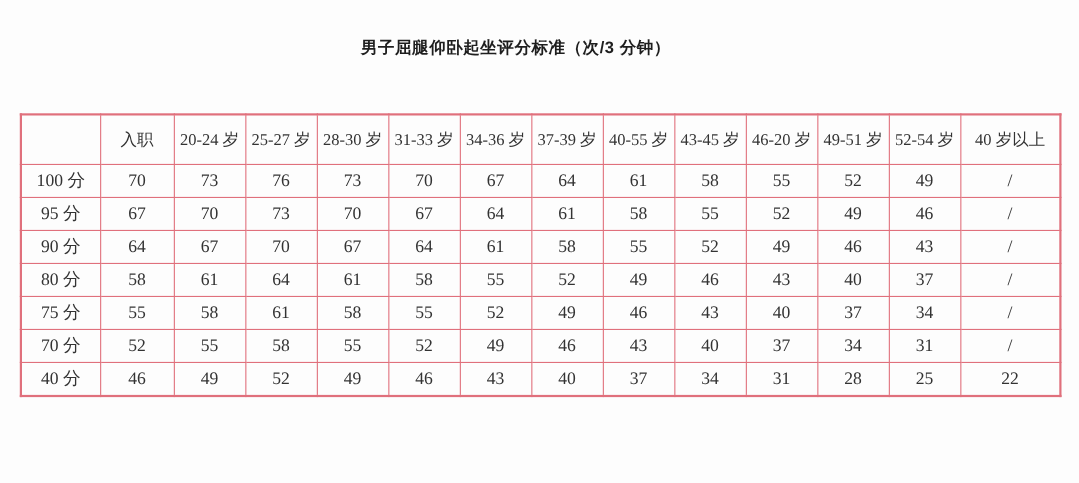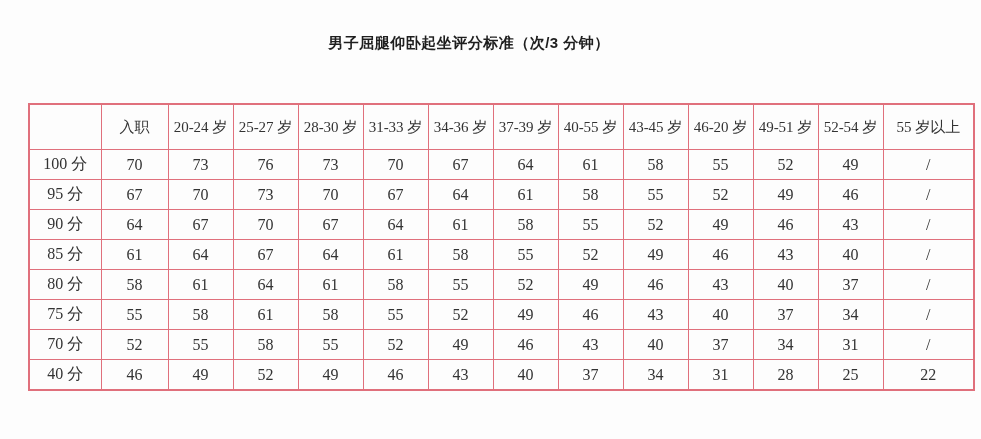--- a/index.html
+++ b/index.html
@@ -19,21 +19,20 @@
     color:#1e1e1e;
     letter-spacing:0.5px;
   }
   table.score-table {
     position:absolute; left:18px; top:103px;
     width:945px;
     border-collapse:collapse;
     table-layout:fixed;
     border:2px solid #e0707c;
     background:#fdfdfd;
-    margin-left:10px;
   }
   table.score-table th, table.score-table td {
     border:1px solid #e0707c;
     text-align:center;
     vertical-align:middle;
     color:#333333;
     font-weight:normal;
     font-size:16px;
     padding:0;
     overflow:hidden;
@@ -77,21 +76,21 @@
           <th>25-27 岁</th>
           <th>28-30 岁</th>
           <th>31-33 岁</th>
           <th>34-36 岁</th>
           <th>37-39 岁</th>
           <th>40-55 岁</th>
           <th>43-45 岁</th>
           <th>46-20 岁</th>
           <th>49-51 岁</th>
           <th>52-54 岁</th>
-          <th>55 岁以上</th>
+          <th>40 岁以上</th>
         </tr>
     </thead>
     <tbody>
         <tr>
           <th>100 分</th>
           <td>70</td>
           <td>73</td>
           <td>76</td>
           <td>73</td>
           <td>70</td>
@@ -127,36 +126,20 @@
           <td>70</td>
           <td>67</td>
           <td>64</td>
           <td>61</td>
           <td>58</td>
           <td>55</td>
           <td>52</td>
           <td>49</td>
           <td>46</td>
           <td>43</td>
-          <td>/</td>
-        </tr>
-        <tr>
-          <th>85 分</th>
-          <td>61</td>
-          <td>64</td>
-          <td>67</td>
-          <td>64</td>
-          <td>61</td>
-          <td>58</td>
-          <td>55</td>
-          <td>52</td>
-          <td>49</td>
-          <td>46</td>
-          <td>43</td>
-          <td>40</td>
           <td>/</td>
         </tr>
         <tr>
           <th>80 分</th>
           <td>58</td>
           <td>61</td>
           <td>64</td>
           <td>61</td>
           <td>58</td>
           <td>55</td>

